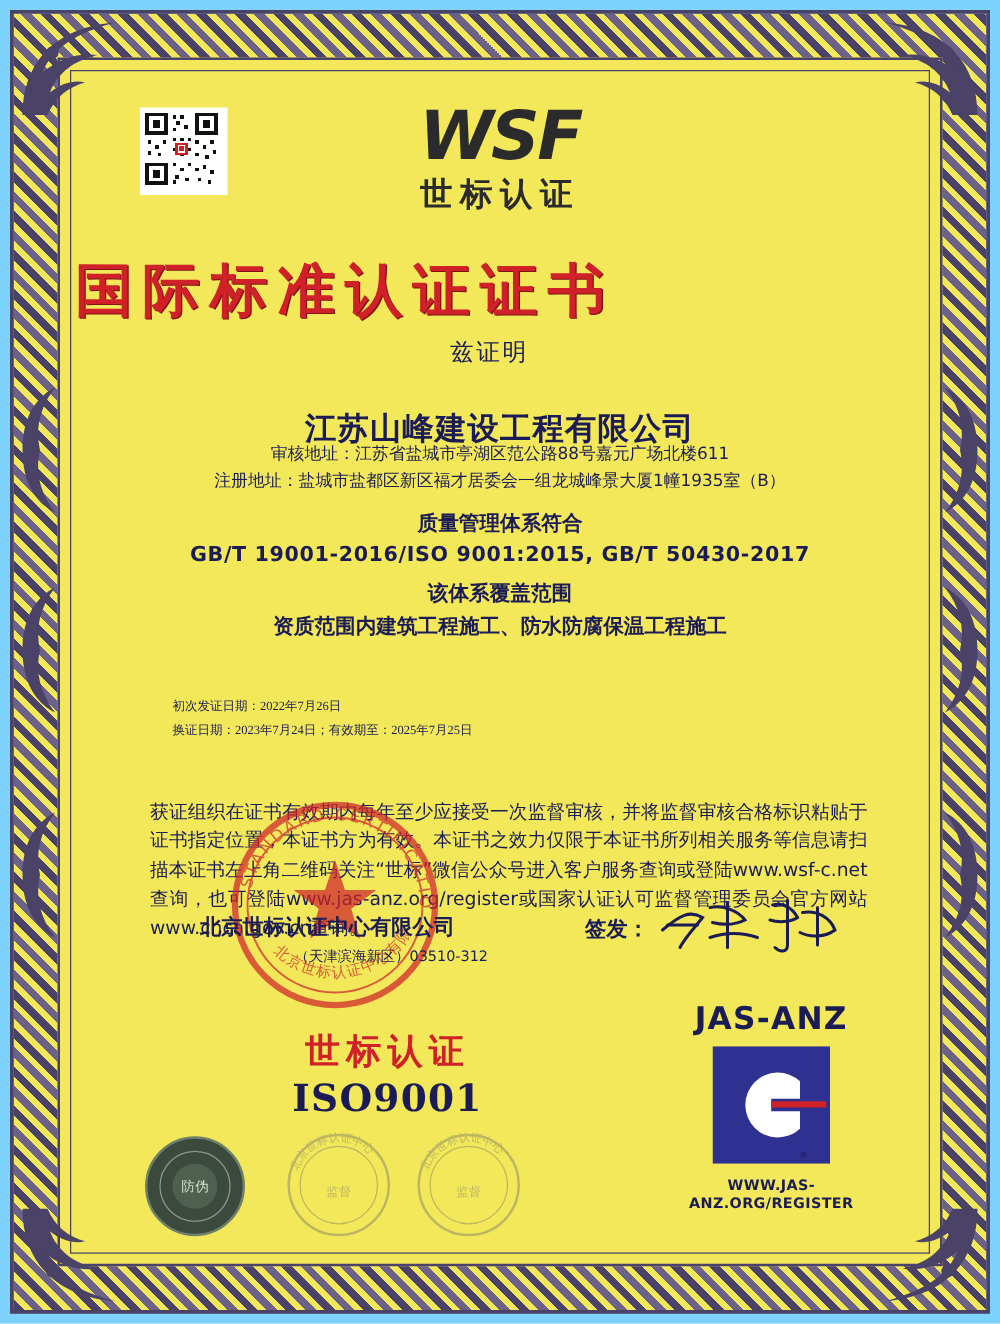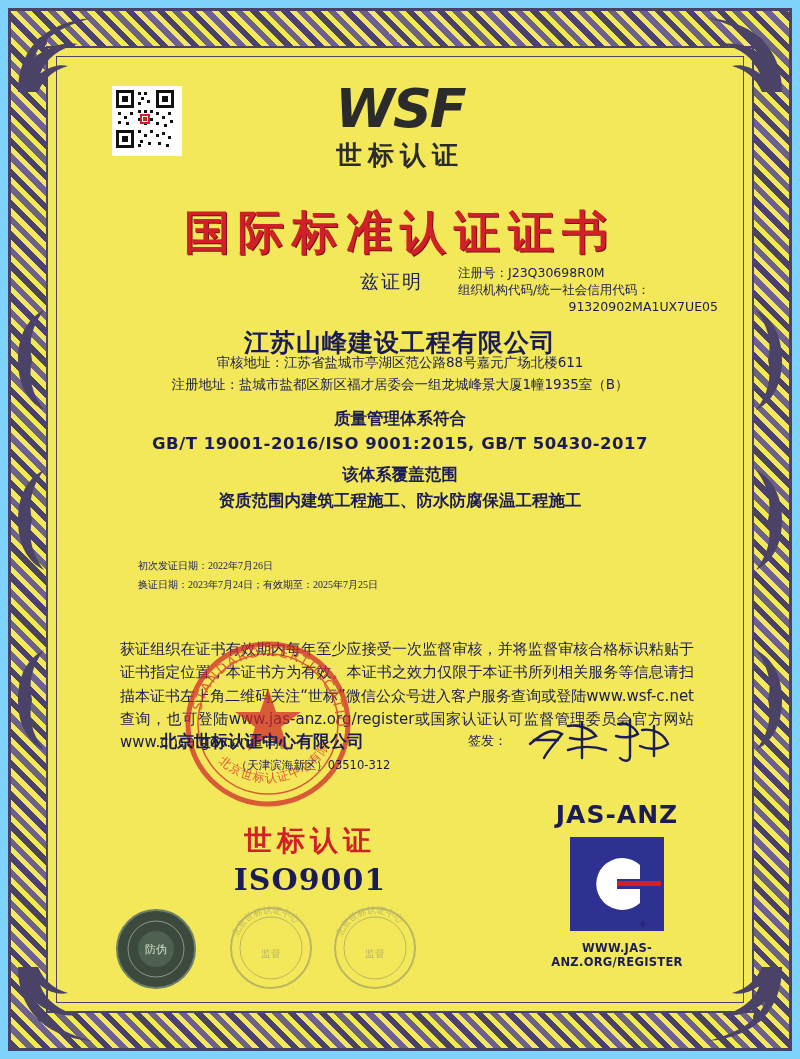--- a/index.html
+++ b/index.html
@@ -118,21 +118,20 @@
     letter-spacing: 6px;
     color: #2b2b2b;
     margin-top: 2px;
   }
 
   
   .main-title {
     position: absolute;
     left: 0; right: 0;
     top: 142px;
-    text-align: center;
     font-family: "DejaVu Sans", sans-serif;
     font-weight: bold;
     font-size: 46px;
     letter-spacing: 8px;
     color: #cf2127;
     text-shadow: 1px 1px 0 #7a1216;
   }
 
   
   .certify-row {
@@ -266,22 +265,23 @@
     color: #1b1b55;
     line-height: 1.5;
     text-align: center;
     width: 270px;
   }
   .sign-label {
     position: absolute;
     left: 408px;
     top: 672px;
     font-family: "DejaVu Sans", sans-serif;
-    font-size: 13px;
-    color: #1b1b55;
+    font-size: 17px;
+    color: #1b1b55;
+    font-weight: bold;
   }
   .signature {
     position: absolute;
     left: 462px;
     top: 650px;
     width: 160px;
     height: 60px;
   }
 
   
@@ -495,27 +495,20 @@
 
     <div class="logo-block">
       <div class="logo-wsf">WSF</div>
       <div class="logo-cn">世标认证</div>
     </div>
 
     <div class="main-title">国际标准认证证书</div>
 
     <div class="certify-row">
       <div class="certify-word">兹证明</div>
-      <div class="reg-info">
-        <div>
-          <span>注册号：</span><span>J23Q30698R0M</span>
-        </div>
-        <div>组织机构代码/统一社会信用代码：</div>
-        <div class="code-line">91320902MA1UX7UE05</div>
-      </div>
     </div>
 
     <div class="company">江苏山峰建设工程有限公司</div>
     <div class="addr a1">审核地址：江苏省盐城市亭湖区范公路88号嘉元广场北楼611</div>
     <div class="addr a2">注册地址：盐城市盐都区新区福才居委会一组龙城峰景大厦1幢1935室（B）</div>
 
     <div class="std-label l1">质量管理体系符合</div>
     <div class="std-codes">GB/T 19001-2016/ISO 9001:2015, GB/T 50430-2017</div>
     <div class="std-label l2">该体系覆盖范围</div>
     <div class="scope">资质范围内建筑工程施工、防水防腐保温工程施工</div>

